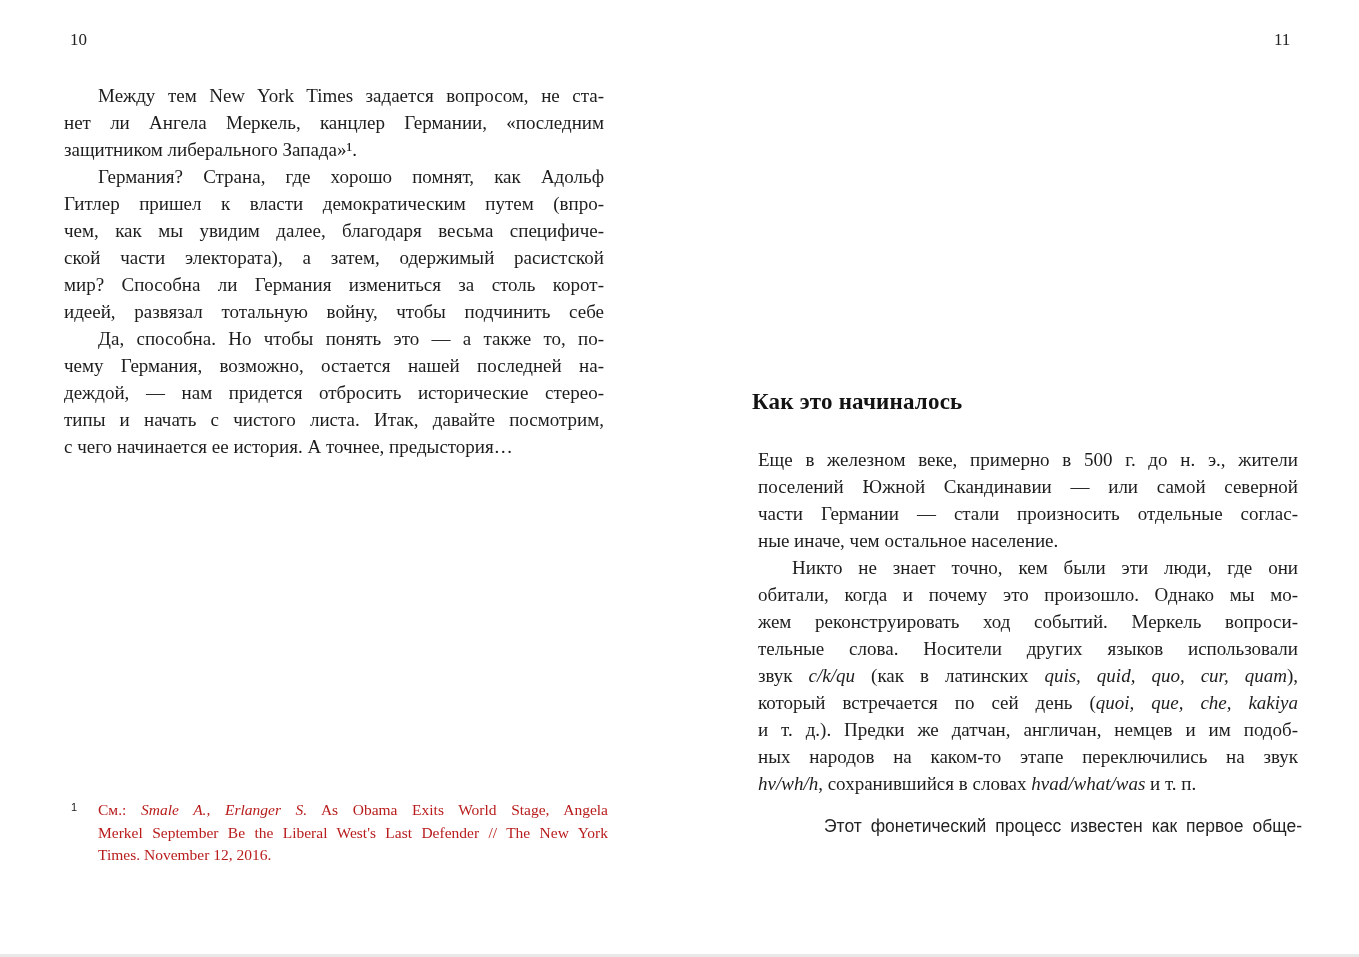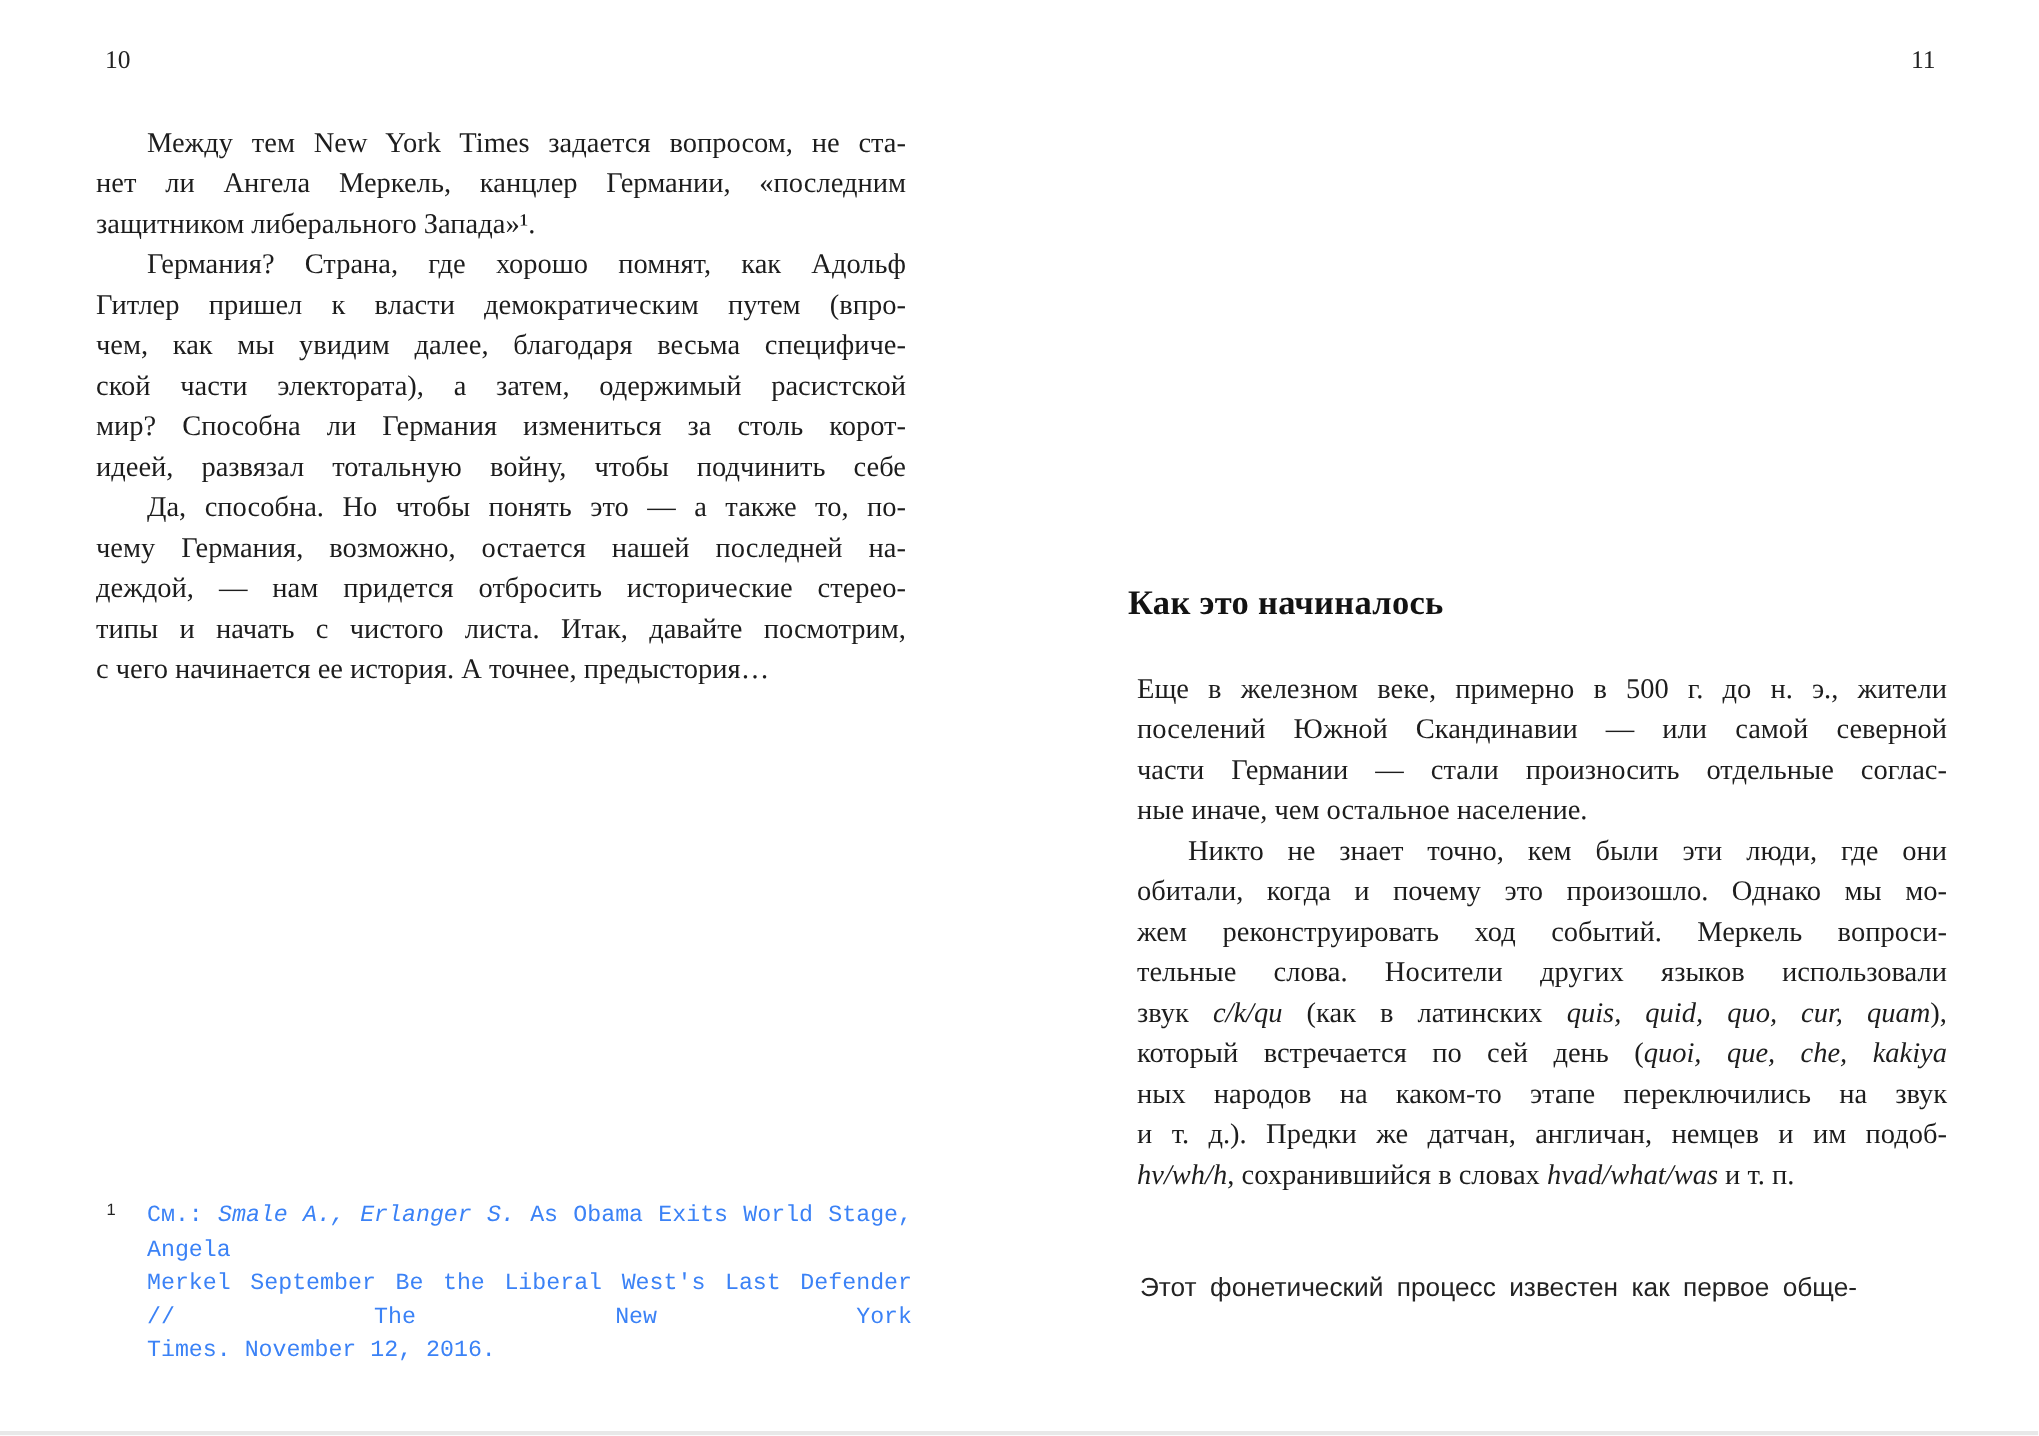--- a/index.html
+++ b/index.html
@@ -69,32 +69,31 @@
     top: 2px;
     font-family: "Liberation Sans", sans-serif;
     font-size: 11px;
     color: #222222;
   }
   .fn-text {
     margin-left: 34px;
     width: 510px;
   }
   .fn-text .line {
-    font-family: Liberation Mono, monospace;
+    font-family: Liberation Serif, serif;
     font-size: 15.5px;
     line-height: 22.5px;
-    color: #3b82f6;
+    color: #b91c1c;
   }
 
   .note {
     position: absolute;
-    left: 760px;
+    left: 824px;
     top: 812px;
     width: 478px;
-    margin-top: 32px;
   }
   .note .line {
     font-family: "Liberation Sans", sans-serif;
     font-size: 17.5px;
     line-height: 28px;
     color: #232323;
   }
 
   .scan-edge {
     position: absolute;
@@ -146,22 +145,22 @@
       <div class="line">Еще в железном веке, примерно в 500 г. до н. э., жители</div>
       <div class="line">поселений Южной Скандинавии — или самой северной</div>
       <div class="line">части Германии — стали произносить отдельные соглас-</div>
       <div class="line last">ные иначе, чем остальное население.</div>
       <div class="line indent">Никто не знает точно, кем были эти люди, где они</div>
       <div class="line">обитали, когда и почему это произошло. Однако мы мо-</div>
       <div class="line">жем реконструировать ход событий. Меркель вопроси-</div>
       <div class="line">тельные слова. Носители других языков использовали</div>
       <div class="line"><span>звук </span><span class="it">c/k/qu</span><span> (как в латинских </span><span class="it">quis, quid, quo, cur, quam</span><span>),</span></div>
       <div class="line"><span>который встречается по сей день (</span><span class="it">quoi, que, che, kakiya</span></div>
+      <div class="line">и т. д.). Предки же датчан, англичан, немцев и им подоб-</div>
       <div class="line">ных народов на каком-то этапе переключились на звук</div>
-      <div class="line">и т. д.). Предки же датчан, англичан, немцев и им подоб-</div>
       <div class="line last"><span class="it">hv/wh/h</span><span>, сохранившийся в словах </span><span class="it">hvad/what/was</span><span> и т. п.</span></div>
     </div>
 
   <div class="note">
       <div class="line">Этот фонетический процесс известен как первое обще-</div>
     </div>
 
   <div class="scan-edge"></div>
 
 </div>

